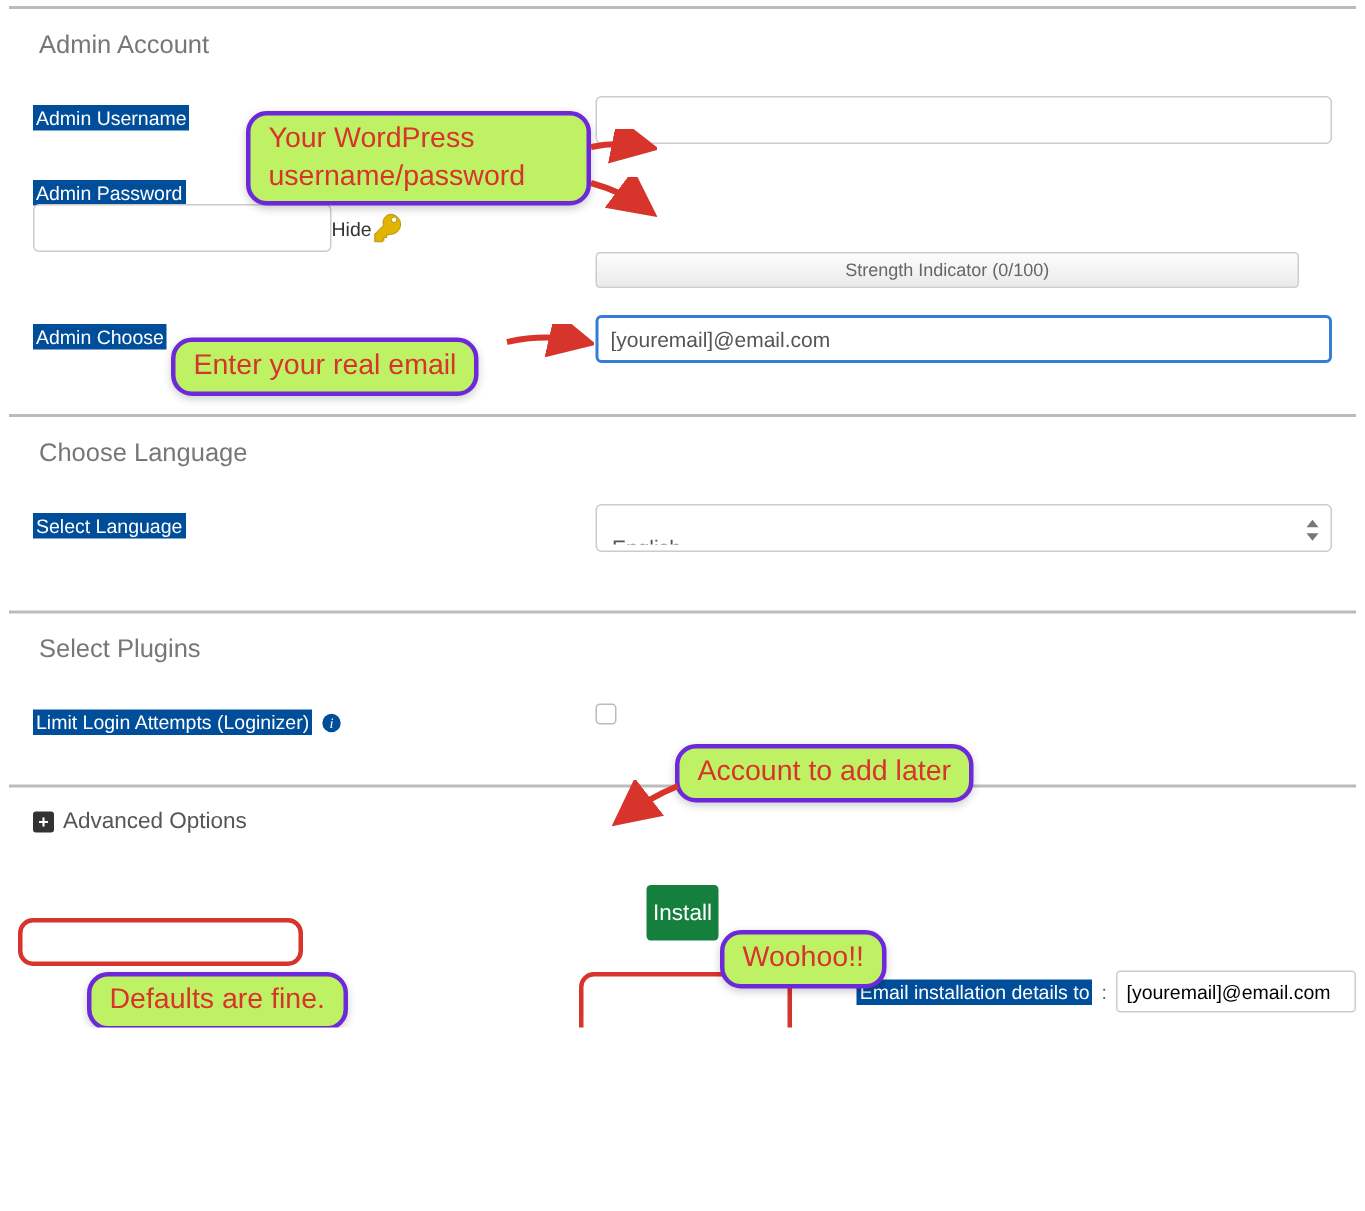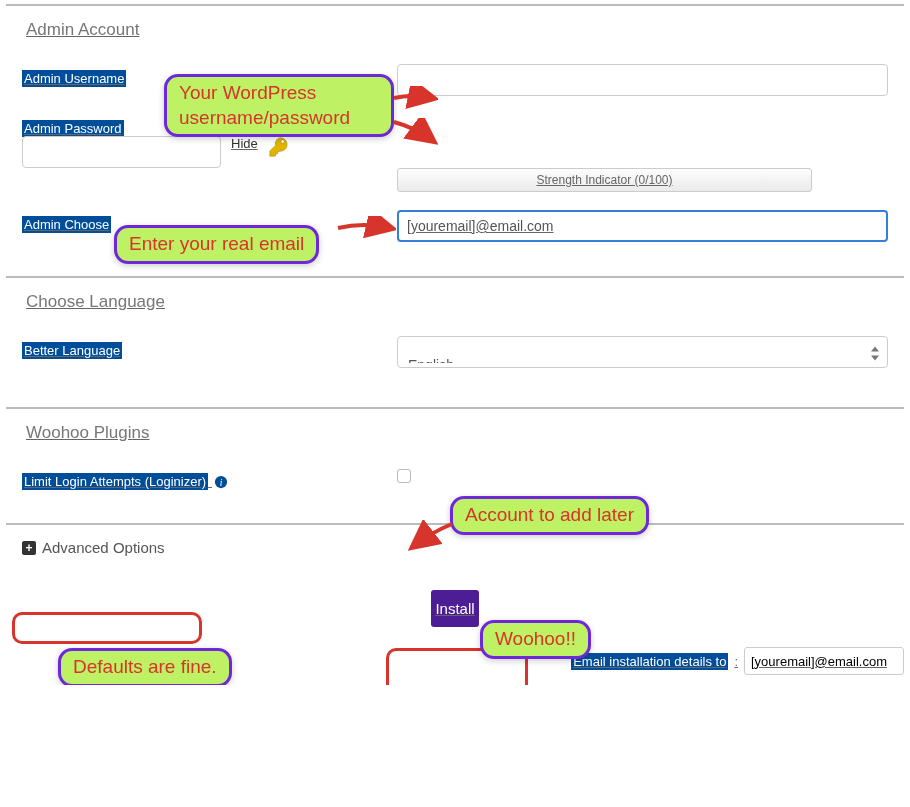--- a/index.html
+++ b/index.html
@@ -5,21 +5,21 @@
   * { box-sizing: border-box; }
   body {
     margin: 0;
     font-family: "Helvetica Neue", Arial, sans-serif;
     font-size: 14px;
     color: #666;
     background: #fff;
     width: 910px;
     position: relative;
   }
-  .wrap { padding: 0 6px; text-decoration: underline; }
+  .wrap { padding: 0 6px; }
   .section-hr {
     border: none;
     border-top: 2px solid #bbb;
     margin: 0;
   }
   .section-hr.top { margin-top: 4px; }
   .section-title {
     font-size: 17px;
     color: #777;
     margin: 14px 0 24px 20px;
@@ -34,39 +34,39 @@
   .lbl {
     width: 375px;
     padding-top: 6px;
   }
   .lbl span.hl {
     background: #004e99;
     color: #fff;
     font-size: 13px;
     padding: 1px 2px;
   }
-  .fld { flex: 1; display: flex; align-items: flex-start; gap: 10px; }
+  .fld { flex: 1; display: flex; align-items: center; }
   .txt-input {
     width: 100%;
     height: 32px;
     border: 1px solid #ccc;
     border-radius: 4px;
     padding: 4px 8px;
     font-size: 14px;
     color: #555;
   }
   .email-input {
     border: 2px solid #357ed8;
   }
   .pw-input { flex: 1; }
   .hide-txt { color:#333; font-size:13px; }
   .key-icon { width:22px; height:22px; }
   .strength {
     margin-top: 6px;
-    width: 415px;
+    width: 469px;
     height: 24px;
     border: 1px solid #ccc;
     border-radius: 3px;
     background: linear-gradient(#fdfdfd,#eaeaea);
     display: flex;
     align-items: center;
     justify-content: center;
     font-size: 12px;
     color: #666;
   }
@@ -118,21 +118,21 @@
     font-size:12px;
     font-weight:bold;
   }
   .install-row {
     display:flex;
     justify-content:center;
     margin-top:30px;
     margin-bottom:20px;
   }
   .install-btn {
-    background:#4c1d95;
+    background:#15803d;
     color:#fff;
     border:none;
     border-radius:3px;
     padding:10px 4px;
     font-size:15px;
     cursor:pointer;
   }
   .eid-row {
     display:flex;
     justify-content:flex-end;
@@ -213,37 +213,37 @@
     <div class="lbl"><span class="hl">Admin Choose</span></div>
     <div class="fld">
         <input class="txt-input email-input" value="[youremail]@email.com" style="">
       </div>
   </div>
 
   <hr class="section-hr" style="margin-top:34px;">
   <div class="section-title">Choose Language</div>
 
   <div class="row">
-    <div class="lbl"><span class="hl">Better Language</span></div>
+    <div class="lbl"><span class="hl">Select Language</span></div>
     <div class="fld">
       <div class="select-wrap">
         <select class="select">
           <option>English</option>
         </select>
         <span class="select-arrows">
           <svg viewBox="0 0 10 16" width="10" height="16">
               <path fill="#777" d="M5 1 1 6h8zM5 15l4-5H1z"></path>
             </svg>
         </span>
       </div>
     </div>
   </div>
 
   <hr class="section-hr" style="margin-top:34px;">
-  <div class="section-title">Woohoo Plugins</div>
+  <div class="section-title">Select Plugins</div>
 
   <div class="row">
     <div class="lbl">
       <span class="hl">Limit Login Attempts (Loginizer)</span>
       <span class="info-icon">
         <svg viewBox="0 0 16 16" width="14" height="14">
             <circle cx="8" cy="8" r="7" fill="#004e99"></circle>
             <text x="8" y="12" text-anchor="middle" font-size="11" fill="#fff" font-family="Georgia" font-style="italic">i</text>
           </svg>
       </span>

